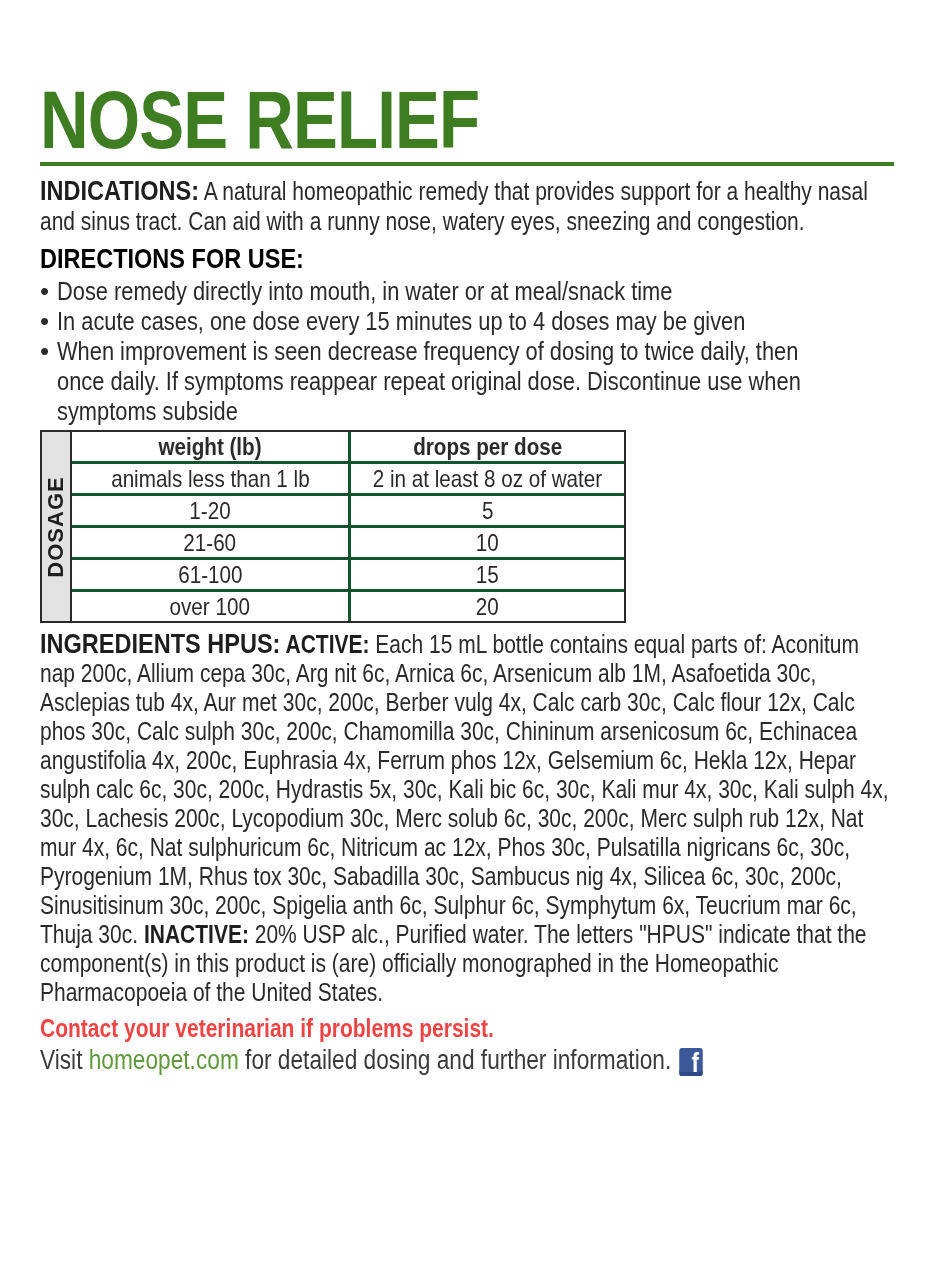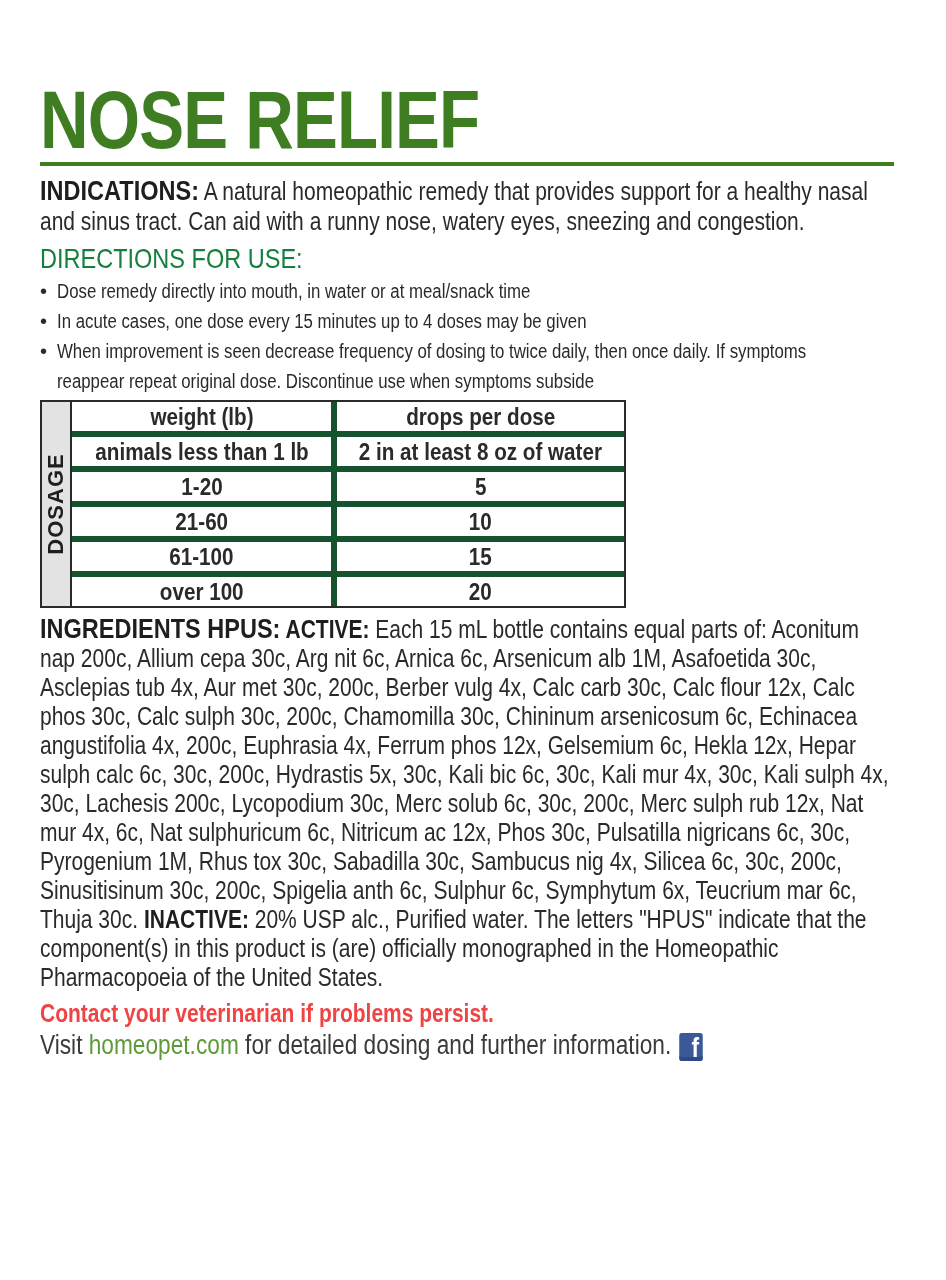--- a/index.html
+++ b/index.html
@@ -7,31 +7,31 @@
            font-family: "Liberation Sans", sans-serif; color: #2a2a2a; }
     .page { position: absolute; left: 40px; top: 78px; width: 856px; }
     .title { font-family: "Liberation Sans", sans-serif; font-weight: bold; color: #3f7d23;
              font-size: 82px; line-height: 84px; letter-spacing: -1px; margin: 0;
              transform: scaleX(0.82); transform-origin: left; white-space: nowrap; }
     .rule { height: 4px; background: #3f7d23; margin-top: 0px; width: 854px; }
     .txt { font-size: 25px; line-height: 30px; transform-origin: left; }
     .cond { display: block; transform: scaleX(0.84); transform-origin: left top; width: 119%; }
     .bold { font-weight: bold; color: #1e1e1e; }
     .indications { margin-top: 10px; }
-    .section-head { font-weight: normal; font-size: 28px; line-height: 34px; color: #15803d; margin-top: 6px; }
+    .section-head { font-weight: bold; font-size: 28px; line-height: 34px; color: #000000; margin-top: 6px; }
     ul.dirs { list-style: none; margin: 0; padding: 0; }
-    ul.dirs li { position: relative; padding-left: 17px; font-size: 20px; line-height: 30px; }
+    ul.dirs li { position: relative; padding-left: 17px; font-size: 26px; line-height: 30px; }
     ul.dirs li::before { content: "•"; position: absolute; left: 0; top: 0; }
     .dosage-wrap { display: flex; margin-top: 4px; width: 582px; border: 2px solid #2a2a2a; }
     .dosage-side { width: 28px; background: #e3e3e3; border-right: 2px solid #2a2a2a; position: relative; }
     .dosage-side span { position: absolute; left: 50%; top: 50%; transform: translate(-50%,-50%) rotate(-90deg);
                         font-weight: bold; font-size: 22px; letter-spacing: 1px; white-space: nowrap; color: #1e1e1e; }
     table.dose { border-collapse: collapse; flex: 1; }
-    table.dose td, table.dose th { border: 6px solid #14532d; text-align: center; font-size: 24px; height: 29px;
-                                   padding: 0 2px; font-weight: bold; }
+    table.dose td, table.dose th { border: 3px solid #14532d; text-align: center; font-size: 24px; height: 29px;
+                                   padding: 0 2px; font-weight: normal; }
     table.dose tr:first-child th { border-top: none; }
     table.dose tr td:last-child, table.dose tr th:last-child { border-right: none; }
     table.dose tr:last-child td { border-bottom: none; }
     table.dose tr td:first-child, table.dose tr th:first-child { border-left: none; }
     table.dose th { font-weight: bold; }
     .c1 { width: 272px; }
     .cellin { display: inline-block; transform: scaleX(0.86); white-space: nowrap; }
     .ingredients { margin-top: 6px; }
     .ing-head { font-weight: bold; font-size: 28px; color: #1e1e1e; }
     .ing-sub { font-weight: bold; font-size: 25px; color: #1e1e1e; }

